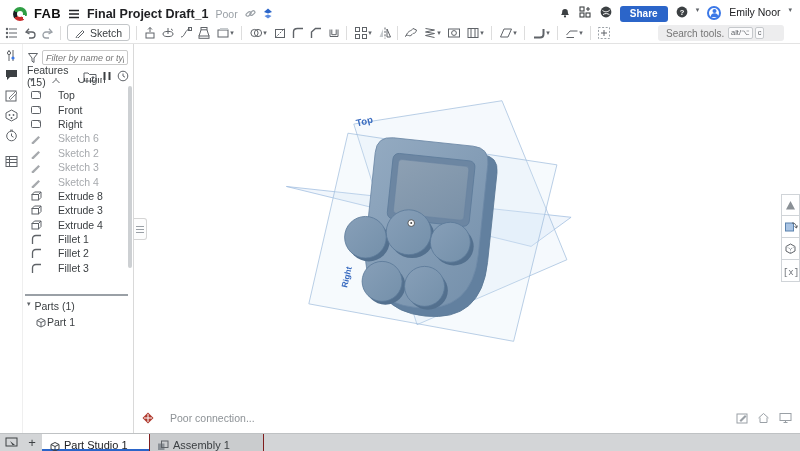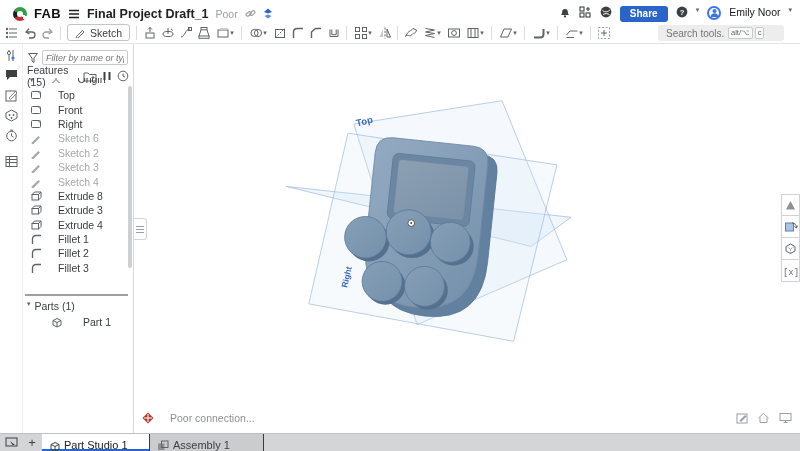--- a/index.html
+++ b/index.html
@@ -44,21 +44,21 @@
   .fh-icons{margin-left:auto;display:flex;gap:6px;align-items:center;color:#5f6368}
   .tree{position:absolute;top:44px;left:0;right:6px}
   .trow{height:14.4px;display:flex;align-items:center;gap:16px;padding-left:7px;white-space:nowrap}
   .trow svg{flex:0 0 auto}
   .gray{color:#a6a9ad}
   .clip{position:absolute;top:34px;left:0;right:6px;height:9px;overflow:hidden}
   .clip .trow{margin-top:-6px}
   .vscroll{position:absolute;right:1px;top:42px;width:4px;height:182px;background:#cdd0d3;border-radius:2px}
   .rollback{position:absolute;top:250px;left:2px;right:5px;height:2px;background:#9aa0a6}
   .parts-head{position:absolute;top:256px;left:4px;display:flex;align-items:flex-start;gap:4px}
-  .part-row{position:absolute;top:272px;left:28px;display:flex;align-items:flex-start;gap:20px}
+  .part-row{position:absolute;top:272px;left:12px;display:flex;align-items:flex-start;gap:0}
 
   
   .canvas{position:absolute;left:134px;top:44px;right:0;bottom:18px;background:#fff;overflow:hidden}
   .scene{position:absolute;left:0;top:0}
   .collapse-handle{position:absolute;left:134px;top:218px;width:13px;height:22px;background:#fdfdfd;border:1px solid #d5d5d5;border-left:none;border-radius:0 3px 3px 0;display:flex;flex-direction:column;justify-content:center;gap:2px;padding:0 2px}
   .collapse-handle i{display:block;height:1px;background:#9aa0a6}
   .rtools{position:absolute;right:0;top:194px;width:19px;display:flex;flex-direction:column}
   .rtool{height:22px;background:#fff;border:1px solid #d0d4d8;border-top:none;display:flex;align-items:center;justify-content:center}
   .rtool:first-child{border-top:1px solid #d0d4d8}
   .status{position:absolute;left:142px;top:412px;display:flex;align-items:center;gap:16px}

